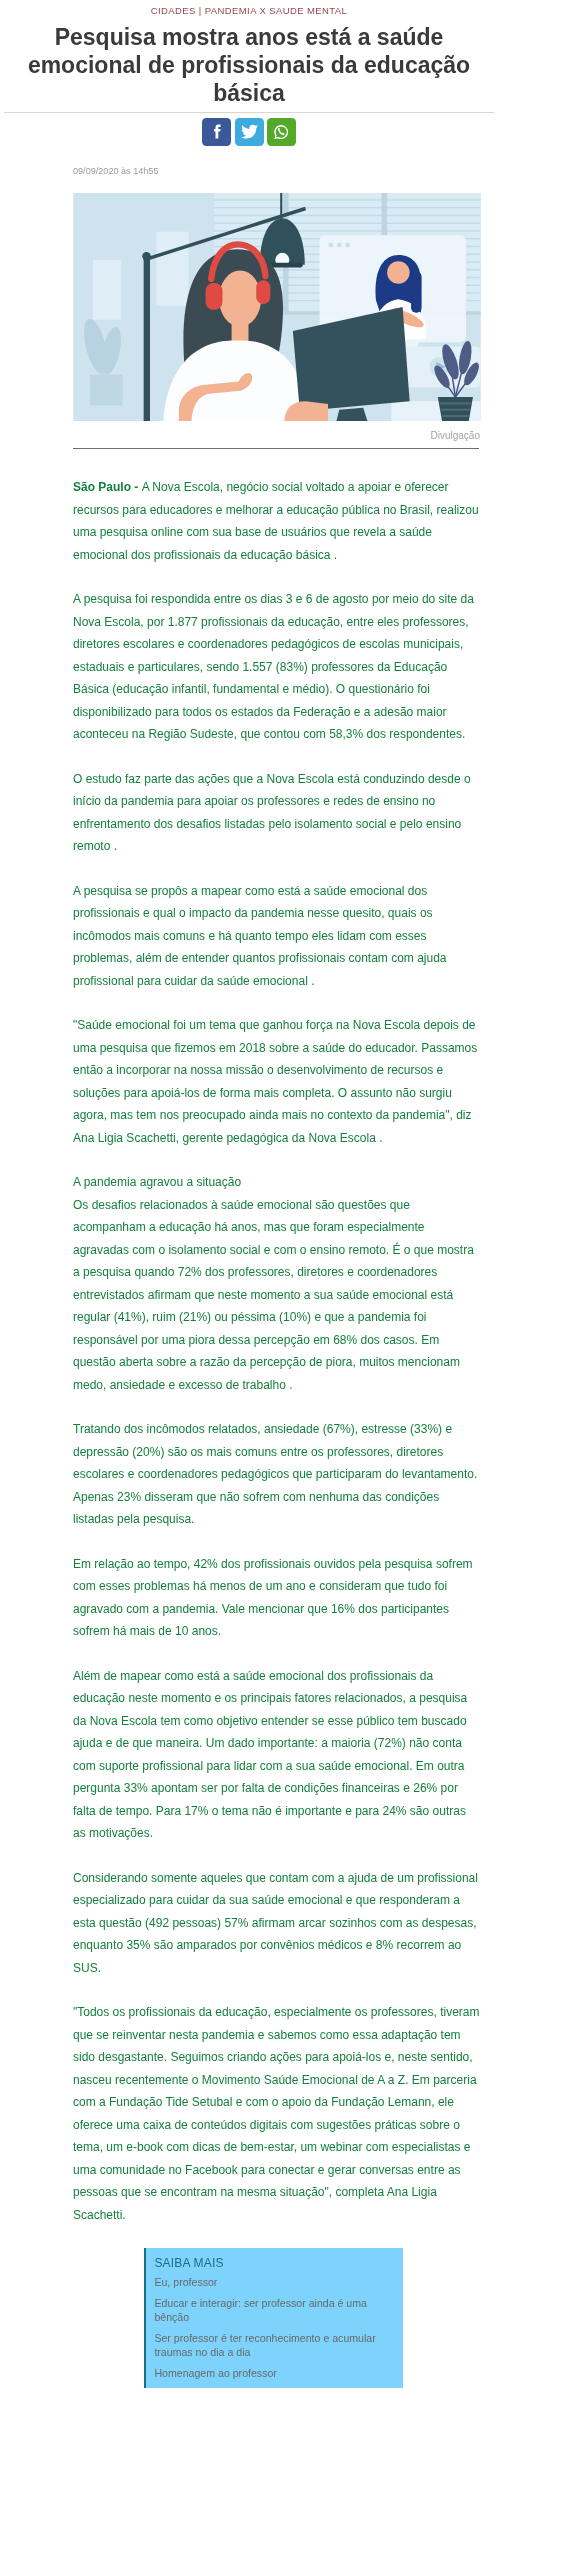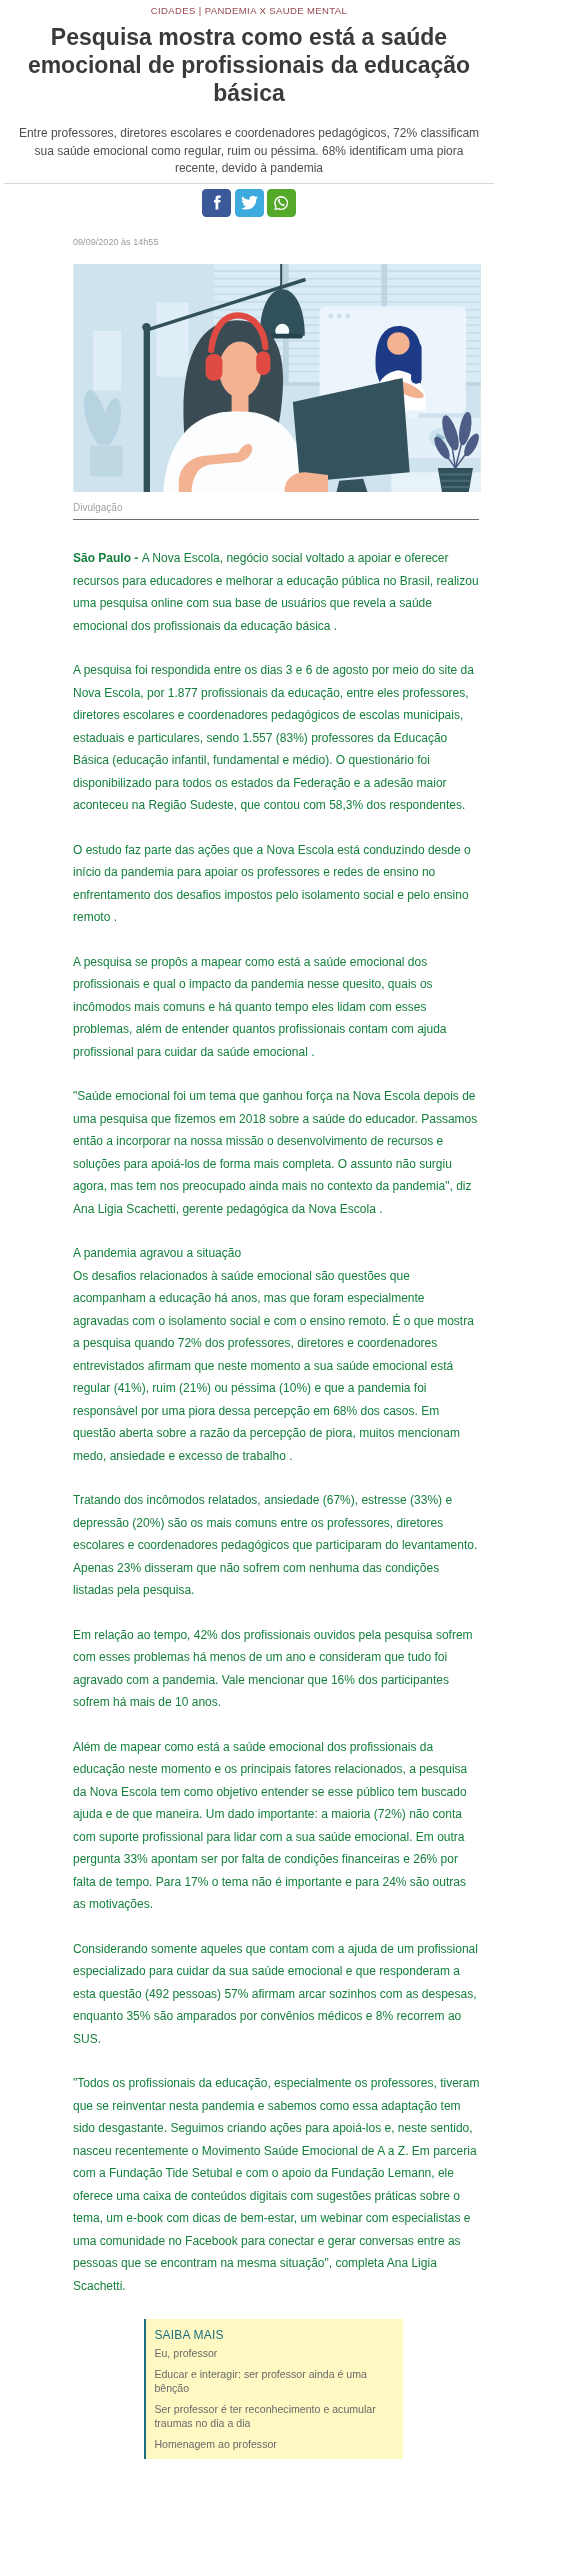--- a/index.html
+++ b/index.html
@@ -29,46 +29,45 @@
   }
   .share-facebook{background:#3b5998;}
   .share-twitter{background:#3eabdf;}
   .share-whatsapp{background:#54a82a;}
   .share-btn svg{display:block;}
   
   .content-col{margin-left:73px;width:407px;}
   .timestamp{margin-top:20px;font-size:9.1px;color:#9b9b9b;line-height:10.6px;}
   .hero-figure{margin:17px 0 0 -0.7px;width:408px;height:228px;}
   .hero-figure svg{display:block;}
-  .caption{margin-top:9.1px;font-size:10px;color:#a3a3a3;line-height:11.3px;}
+  .caption{margin-top:9.1px;font-size:10px;color:#a3a3a3;line-height:11.3px;text-align:right;}
   .rule-dark{border:0;border-top:0.7px solid #6e6e6e;margin:6.3px 0 0;width:406px;}
   
   .article-body{margin-top:27px;font-size:12px;line-height:22.5px;color:#15803d;}
   .article-body .block{margin:0 0 22px;}
   .article-body .block-h{font-weight:normal;margin-bottom:0;}
   .article-body .lead{font-weight:bold;}
   
   .saiba-box{
     margin:10px 0 12.7px 71px;width:259px;box-sizing:border-box;
-    background:#fef9c3;border-left:2.1px solid #1c6f80;padding:8.4px 8.4px 8.4px 8.4px;
+    background:#7dd3fc;border-left:2.1px solid #1c6f80;padding:8.4px 8.4px 8.4px 8.4px;
   }
   .saiba-title{font-size:12px;line-height:14px;color:#1c6f80;letter-spacing:0.2px;margin:0 0 4.2px;font-weight:normal;}
   .saiba-list{list-style:none;margin:0;padding:0;}
   .saiba-item{font-size:10.6px;line-height:14px;color:#696969;margin:0 0 7px;cursor:pointer;}
   .saiba-item:last-child{margin-bottom:0;}
 </style>
 </head>
 <body>
 
 <div class="page">
 
   <header class="article-header">
     <a class="category" href="#">CIDADES | PANDEMIA X SAUDE MENTAL</a>
-    <h1 class="headline">Pesquisa mostra como está a saúde emocional de profissionais da educação básica</h1>
-    <p class="subtitle">Entre professores, diretores escolares e coordenadores pedagógicos, 72% classificam sua saúde emocional como regular, ruim ou péssima. 68% identificam uma piora recente, devido à pandemia</p>
+    <h1 class="headline">Pesquisa mostra anos está a saúde emocional de profissionais da educação básica</h1>
   </header>
 
   <hr class="rule-light">
 
   <div class="share-row">
     <button class="share-btn share-facebook">
       <span>
         <svg width="17" height="17" viewBox="0 0 24 24">
             <path fill="#ffffff" d="M14.5 8.5V6.6c0-.9.6-1.1 1-1.1h2.3V2h-3.2C11.4 2 10.6 4.4 10.6 6v2.5H8.5V12h2.1v10h3.9V12h2.8l.4-3.5h-3.2z"></path>
           </svg>
@@ -211,21 +210,21 @@
     </figure>
 
     <div class="caption">Divulgação</div>
 
     <hr class="rule-dark">
 
     <div class="article-body">
 
     <p class="block"><strong class="lead">São Paulo - </strong><span>A Nova Escola, negócio social voltado a apoiar e oferecer recursos para educadores e melhorar a educação pública no Brasil, realizou uma pesquisa online com sua base de usuários que revela a saúde emocional dos profissionais da educação básica .</span></p>
         <p class="block"><strong class="lead"></strong><span>A pesquisa foi respondida entre os dias 3 e 6 de agosto por meio do site da Nova Escola, por 1.877 profissionais da educação, entre eles professores, diretores escolares e coordenadores pedagógicos de escolas municipais, estaduais e particulares, sendo 1.557 (83%) professores da Educação Básica (educação infantil, fundamental e médio). O questionário foi disponibilizado para todos os estados da Federação e a adesão maior aconteceu na Região Sudeste, que contou com 58,3% dos respondentes.</span></p>
-        <p class="block"><strong class="lead"></strong><span>O estudo faz parte das ações que a Nova Escola está conduzindo desde o início da pandemia para apoiar os professores e redes de ensino no enfrentamento dos desafios impostos pelo isolamento social e pelo ensino remoto .</span></p>
+        <p class="block"><strong class="lead"></strong><span>O estudo faz parte das ações que a Nova Escola está conduzindo desde o início da pandemia para apoiar os professores e redes de ensino no enfrentamento dos desafios listadas pelo isolamento social e pelo ensino remoto .</span></p>
         <p class="block"><strong class="lead"></strong><span>A pesquisa se propôs a mapear como está a saúde emocional dos profissionais e qual o impacto da pandemia nesse quesito, quais os incômodos mais comuns e há quanto tempo eles lidam com esses problemas, além de entender quantos profissionais contam com ajuda profissional para cuidar da saúde emocional .</span></p>
         <p class="block"><strong class="lead"></strong><span>"Saúde emocional foi um tema que ganhou força na Nova Escola depois de uma pesquisa que fizemos em 2018 sobre a saúde do educador. Passamos então a incorporar na nossa missão o desenvolvimento de recursos e soluções para apoiá-los de forma mais completa. O assunto não surgiu agora, mas tem nos preocupado ainda mais no contexto da pandemia", diz Ana Ligia Scachetti, gerente pedagógica da Nova Escola .</span></p>
         <p class="block block-h"><strong class="lead"></strong><span>A pandemia agravou a situação</span></p>
         <p class="block"><strong class="lead"></strong><span>Os desafios relacionados à saúde emocional são questões que acompanham a educação há anos, mas que foram especialmente agravadas com o isolamento social e com o ensino remoto. É o que mostra a pesquisa quando 72% dos professores, diretores e coordenadores entrevistados afirmam que neste momento a sua saúde emocional está regular (41%), ruim (21%) ou péssima (10%) e que a pandemia foi responsável por uma piora dessa percepção em 68% dos casos. Em questão aberta sobre a razão da percepção de piora, muitos mencionam medo, ansiedade e excesso de trabalho .</span></p>
         <p class="block"><strong class="lead"></strong><span>Tratando dos incômodos relatados, ansiedade (67%), estresse (33%) e depressão (20%) são os mais comuns entre os professores, diretores escolares e coordenadores pedagógicos que participaram do levantamento. Apenas 23% disseram que não sofrem com nenhuma das condições listadas pela pesquisa.</span></p>
         <p class="block"><strong class="lead"></strong><span>Em relação ao tempo, 42% dos profissionais ouvidos pela pesquisa sofrem com esses problemas há menos de um ano e consideram que tudo foi agravado com a pandemia. Vale mencionar que 16% dos participantes sofrem há mais de 10 anos.</span></p>
         <p class="block"><strong class="lead"></strong><span>Além de mapear como está a saúde emocional dos profissionais da educação neste momento e os principais fatores relacionados, a pesquisa da Nova Escola tem como objetivo entender se esse público tem buscado ajuda e de que maneira. Um dado importante: a maioria (72%) não conta com suporte profissional para lidar com a sua saúde emocional. Em outra pergunta 33% apontam ser por falta de condições financeiras e 26% por falta de tempo. Para 17% o tema não é importante e para 24% são outras as motivações.</span></p>
         <p class="block"><strong class="lead"></strong><span>Considerando somente aqueles que contam com a ajuda de um profissional especializado para cuidar da sua saúde emocional e que responderam a esta questão (492 pessoas) 57% afirmam arcar sozinhos com as despesas, enquanto 35% são amparados por convênios médicos e 8% recorrem ao SUS.</span></p>
         <p class="block"><strong class="lead"></strong><span>"Todos os profissionais da educação, especialmente os professores, tiveram que se reinventar nesta pandemia e sabemos como essa adaptação tem sido desgastante. Seguimos criando ações para apoiá-los e, neste sentido, nasceu recentemente o Movimento Saúde Emocional de A a Z. Em parceria com a Fundação Tide Setubal e com o apoio da Fundação Lemann, ele oferece uma caixa de conteúdos digitais com sugestões práticas sobre o tema, um e-book com dicas de bem-estar, um webinar com especialistas e uma comunidade no Facebook para conectar e gerar conversas entre as pessoas que se encontram na mesma situação", completa Ana Ligia Scachetti.</span></p>
       </div>

